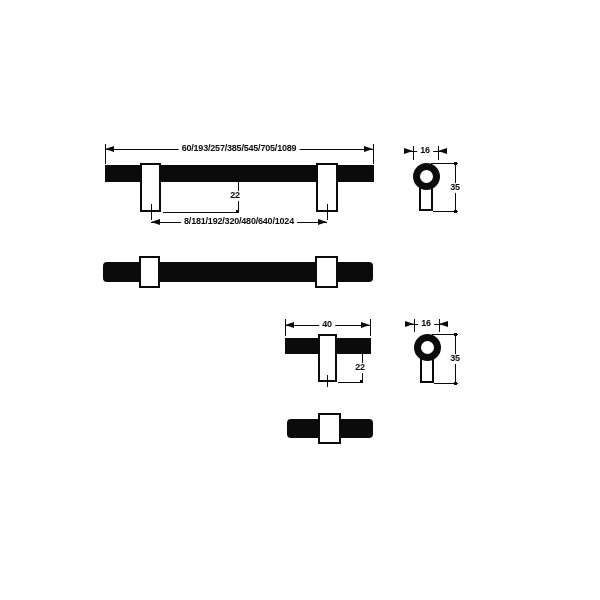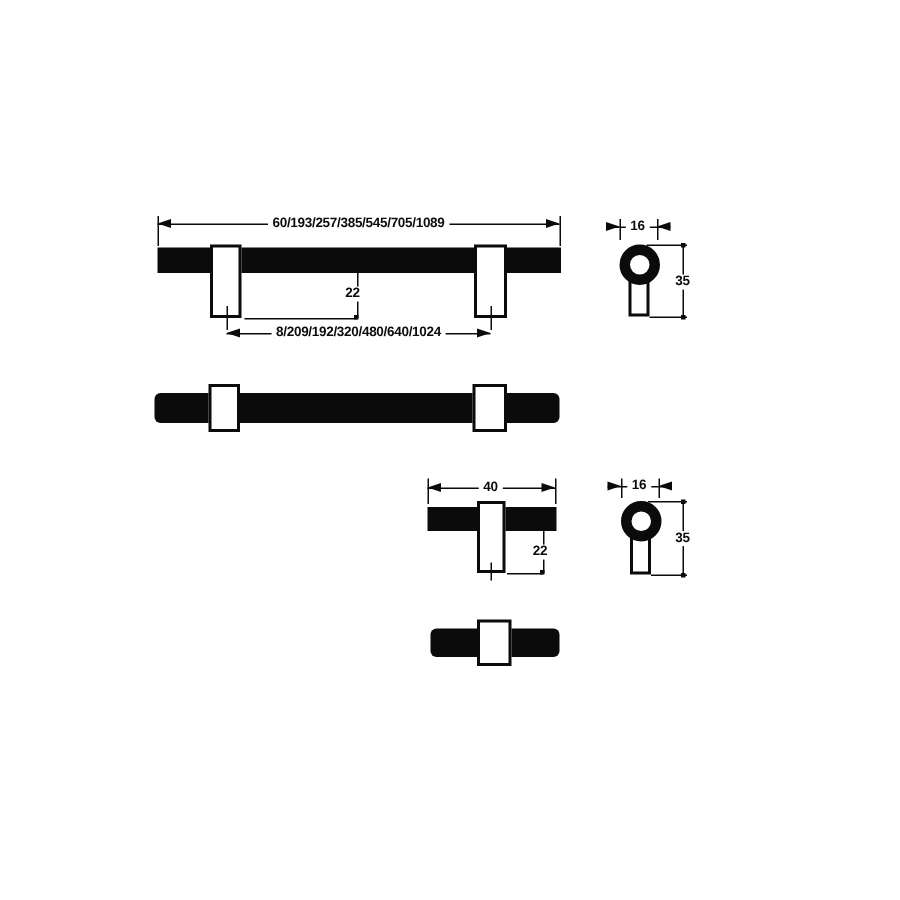--- a/index.html
+++ b/index.html
@@ -53,21 +53,21 @@
     <div class="vl" style="left:238px;top:182px;height:30px;"></div>
     <div class="hl" style="left:163px;top:212px;width:75px;"></div>
     <div class="dot" style="left:236px;top:210px;"></div>
     <span class="lbl" style="left:235px;top:196px;">22</span>
 
     <div class="vl" style="left:151px;top:204px;height:16px;"></div>
     <div class="vl" style="left:327px;top:204px;height:16px;"></div>
     <div class="hl" style="left:151px;top:222px;width:176px;"></div>
     <div class="arrL" style="left:151px;top:219px;"></div>
     <div class="arrR" style="left:318px;top:219px;"></div>
-    <span class="lbl" style="left:239px;top:222px;">8/209/192/320/480/640/1024</span>
+    <span class="lbl" style="left:239px;top:222px;">8/181/192/320/480/640/1024</span>
   </div>
 
   <div class="view">
     <div class="bar round" style="left:103px;top:262px;width:270px;height:20px;"></div>
     <div class="post" style="left:139px;top:256px;width:21px;height:32px;"></div>
     <div class="post" style="left:315px;top:256px;width:23px;height:32px;"></div>
   </div>
 
   <div class="view">
     <div class="stem" style="left:419px;top:178px;height:33px;"></div>

